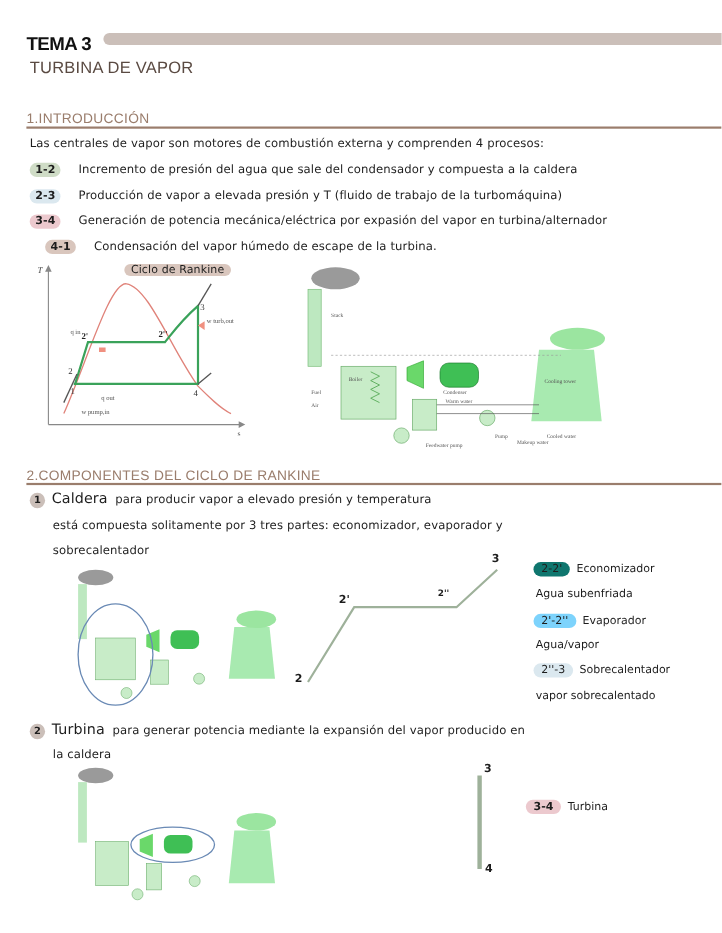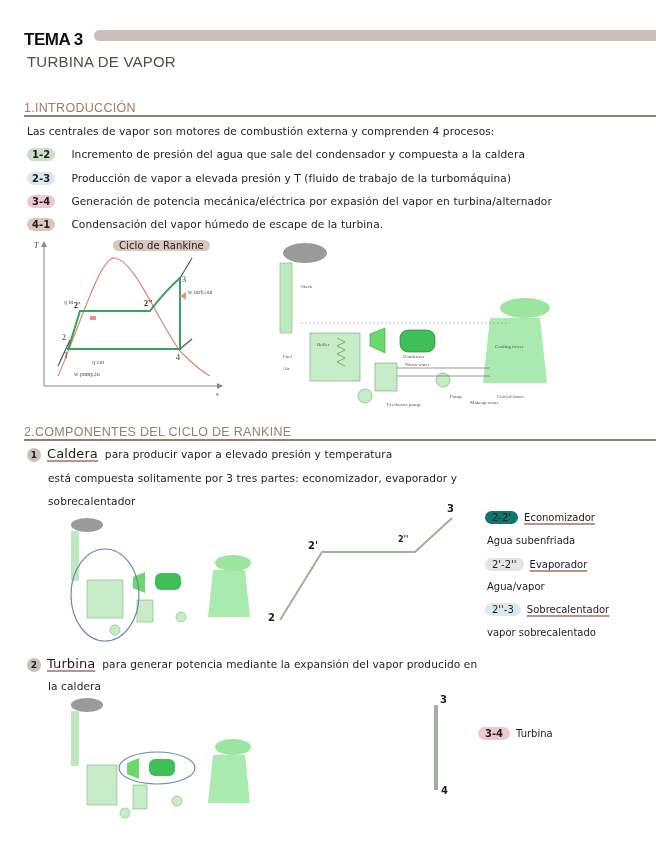--- a/index.html
+++ b/index.html
@@ -6,21 +6,21 @@
   body{width:656px;height:848px;position:relative;overflow:hidden;font-family:"Liberation Sans",sans-serif;color:#1a1a1a;}
   .abs{position:absolute;}
   .tema{left:24px;top:30px;font-size:17px;font-weight:bold;letter-spacing:-0.5px;color:#111;}
   .tema-bar{left:94px;top:30px;width:570px;height:11px;background:#cbbfb9;border-radius:6px;}
   .subtitle{left:27px;top:53px;font-size:15px;color:#5a4a42;letter-spacing:0.2px;}
   .sec{font-size:12.5px;color:#9a7d6c;letter-spacing:0.3px;}
   .sec-line{height:2px;background:#9a7d6c;}
   .hw{font-family:"DejaVu Sans",sans-serif;font-size:10.6px;color:#1d1d1d;white-space:nowrap;letter-spacing:0.1px;}
   .badge{display:inline-block;padding:1px 5px;border-radius:7px;font-weight:bold;font-size:10px;margin-right:16px;}
   .num-circle{display:inline-block;width:14px;height:14px;border-radius:50%;background:#cbbfb9;text-align:center;line-height:14px;font-size:9px;font-weight:bold;margin-right:6px;}
-  .uline{text-decoration:underline;text-decoration-color:#b89686;text-decoration-thickness:2px;text-underline-offset:2px;font-size:13px;}
+  .uline{text-decoration-color:#b89686;text-decoration-thickness:2px;text-underline-offset:2px;font-size:13px;}
   .pill{display:inline-block;padding:1px 7px;border-radius:8px;font-size:10px;margin-right:6px;}
   .lbl{font-family:"DejaVu Sans",sans-serif;font-size:10px;color:#1d1d1d;position:absolute;white-space:nowrap;}
   svg text{font-family:"Liberation Serif",serif;}
 </style>
 </head>
 <body>
 
 <div class="abs tema">TEMA 3</div>
 <div class="abs tema-bar"></div>
 <div class="abs subtitle">TURBINA DE VAPOR</div>
@@ -32,21 +32,21 @@
 
 <div class="abs hw" style="left:27px;top:148px;">
   <span class="badge" style="background:#cfdcc6">1-2</span><span>Incremento de presión del agua que sale del condensador y compuesta a la caldera</span>
 </div>
 <div class="abs hw" style="left:27px;top:172px;">
   <span class="badge" style="background:#dbe8ef">2-3</span><span>Producción de vapor a elevada presión y T (fluido de trabajo de la turbomáquina)</span>
 </div>
 <div class="abs hw" style="left:27px;top:195px;">
   <span class="badge" style="background:#ecc9ce">3-4</span><span>Generación de potencia mecánica/eléctrica por expasión del vapor en turbina/alternador</span>
 </div>
-<div class="abs hw" style="left:27px;top:218px;">
+<div class="abs hw" style="left:41px;top:218px;">
   <span class="badge" style="background:#d9c6bd">4-1</span><span>Condensación del vapor húmedo de escape de la turbina.</span>
 </div>
 
 <div class="abs" style="left:30px;top:236px;width:200px;height:160px;">
   <svg width="200" height="160" viewBox="0 0 200 160">
     <line x1="14" y1="8" x2="14" y2="150" stroke="#888" stroke-width="1"></line>
     <line x1="14" y1="150" x2="190" y2="150" stroke="#888" stroke-width="1"></line>
     <polygon points="14,5 11,11 17,11" fill="#888"></polygon>
     <polygon points="193,150 187,147 187,153" fill="#888"></polygon>
     <text x="4" y="12" font-size="8" font-style="italic" fill="#444">T</text>
@@ -134,21 +134,21 @@
 <div class="lbl" style="left:268px;top:612px;font-weight:bold;">2</div>
 <div class="lbl" style="left:308px;top:540px;font-weight:bold;">2'</div>
 <div class="lbl" style="left:398px;top:535px;font-weight:bold;font-size:8px;">2''</div>
 <div class="lbl" style="left:447px;top:503px;font-weight:bold;">3</div>
 
 <div class="lbl" style="left:485px;top:511px;">
   <span class="pill" style="background:#0f766e">2-2'</span><span class="uline" style="font-size:10px">Economizador</span>
 </div>
 <div class="lbl" style="left:487px;top:535px;">Agua subenfriada</div>
 <div class="lbl" style="left:485px;top:558px;">
-  <span class="pill" style="background:#e5e5e5">2'-2''</span><span class="uline" style="font-size:10px">Evaporador</span>
+  <span class="pill" style="background:#7dd3fc">2'-2''</span><span class="uline" style="font-size:10px">Evaporador</span>
 </div>
 <div class="lbl" style="left:487px;top:581px;">Agua/vapor</div>
 <div class="lbl" style="left:485px;top:603px;">
   <span class="pill" style="background:#dbe8ef">2''-3</span><span class="uline" style="font-size:10px">Sobrecalentador</span>
 </div>
 <div class="lbl" style="left:487px;top:627px;">vapor sobrecalentado</div>
 
 <div class="abs hw" style="left:27px;top:656px;">
   <span class="num-circle">2</span><span class="uline">Turbina</span>&nbsp;&nbsp;<span>para generar potencia mediante la expansión del vapor producido en</span>
 </div>

